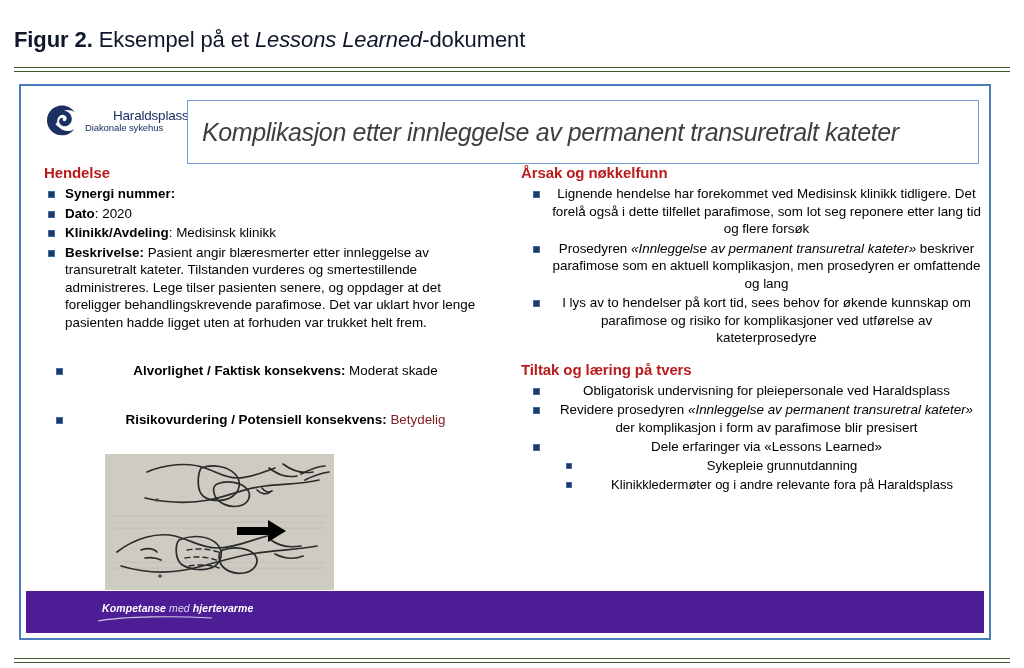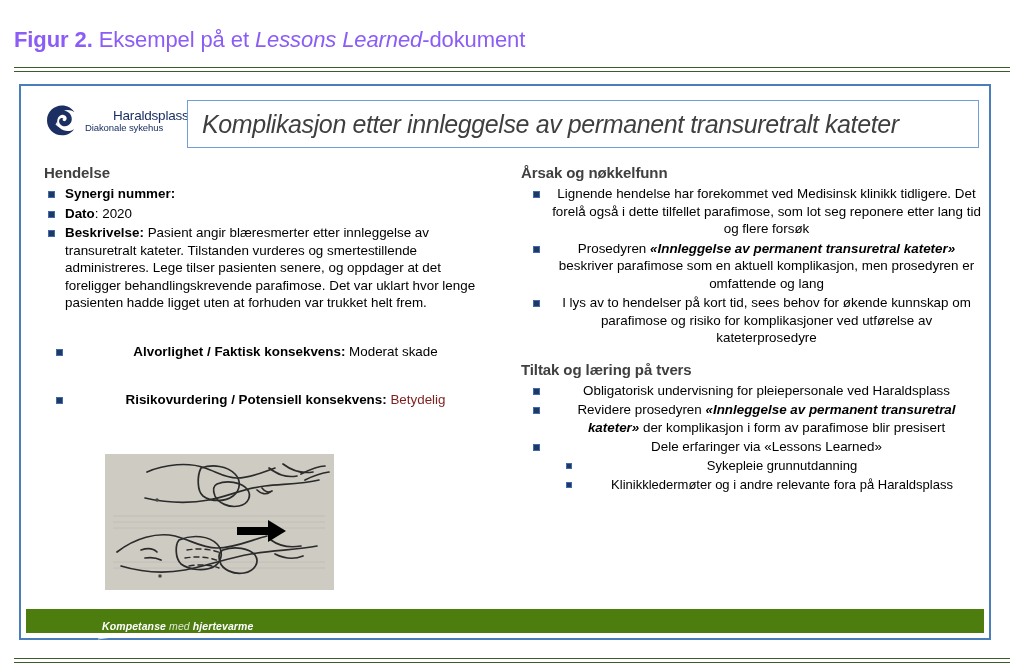--- a/index.html
+++ b/index.html
@@ -19,21 +19,21 @@
 
   
   .fig-caption {
     position: absolute;
     left: 14px;
     top: 25px;
     font-size: 22px;
     line-height: 30px;
     letter-spacing: -0.1px;
     white-space: nowrap;
-    color: #8b5cf6;
+    color: #0f172a;
   }
   .fig-caption .fig-label {
     font-weight: bold;
   }
   .fig-caption .fig-italic {
     font-style: italic;
   }
 
   .rule-top {
     position: absolute;
@@ -105,21 +105,21 @@
     color: #1b2f63;
     letter-spacing: -0.1px;
     display: block;
   }
 
   .title-box {
     position: absolute;
     left: 166px;
     top: 14px;
     width: 792px;
-    height: 48px;
+    height: 64px;
     border: 1.5px solid #6f9fd8;
     box-sizing: border-box;
     display: flex;
     align-items: center;
     padding: 0 14px;
     background: #ffffff;
   }
   .title-box-text {
     font-size: 25px;
     font-style: italic;
@@ -137,21 +137,21 @@
     height: 440px;
   }
   .col {
     position: absolute;
     top: 0;
   }
   .col-left  { left: 23px;  width: 452px; }
   .col-right { left: 500px; width: 460px; }
 
   .section-heading {
-    color: #404040;
+    color: #b91c1c;
     font-weight: bold;
     font-size: 15px;
     margin: 0 0 4px 0;
     letter-spacing: -0.1px;
   }
   .heading-gap { margin-top: 14px; }
 
   ul.bullets {
     list-style: none;
     margin: 0;
@@ -187,21 +187,21 @@
     font-size: 13px;
   }
   ul.bullets.sub > li::before {
     left: 14px;
     width: 4px;
     height: 4px;
   }
 
   li.spaced { margin-bottom: 6px; }
   .b { font-weight: bold; }
-  .i { font-style: italic; font-weight: bold; }
+  .i { font-style: italic; }
   .red { color: #7f1d1d; }
 
   .consequence-block {
     margin-top: 16px;
   }
   .consequence-block > li { margin-bottom: 1px; margin-top: 31px; }
 
   
   .photo {
     position: absolute;
@@ -214,22 +214,22 @@
     border: 0;
   }
   .photo svg { display: block; }
 
   
   .slide-footer {
     position: absolute;
     left: 5px;
     right: 5px;
     bottom: 5px;
-    height: 24px;
-    background: #4d7c0f;
+    height: 42px;
+    background: #4c1d95;
   }
   .tagline {
     position: absolute;
     left: 76px;
     top: 11px;
     font-size: 10.5px;
     font-style: italic;
     color: #ffffff;
     letter-spacing: 0.1px;
   }
@@ -272,20 +272,21 @@
     </div>
   </div>
 
   <div class="columns">
 
     <div class="col col-left">
       <div class="section-heading">Hendelse</div>
       <ul class="bullets" id="left-items">
           <li><span class="b">Synergi nummer:</span></li>
           <li><span class="b">Dato</span><span>: </span><span>2020</span></li>
+          <li><span class="b">Klinikk/Avdeling</span><span>: </span><span>Medisinsk klinikk</span></li>
           <li class="spaced"><span class="b">Beskrivelse:</span><span> </span><span>Pasient angir blæresmerter etter innleggelse av transuretralt kateter. Tilstanden vurderes og smertestillende administreres. Lege tilser pasienten senere, og oppdager at det foreligger behandlingskrevende parafimose. Det var uklart hvor lenge pasienten hadde ligget uten at forhuden var trukket helt frem.</span></li>
         </ul>
       <ul class="bullets indent-wide consequence-block" id="left-consequences">
           <li><span class="b">Alvorlighet / Faktisk konsekvens:</span><span> Moderat skade</span></li>
           <li><span class="b">Risikovurdering / Potensiell konsekvens:</span><span> </span><span class="red">Betydelig</span></li>
         </ul>
     </div>
 
     <div class="col col-right">
       <div class="section-heading">Årsak og nøkkelfunn</div>

